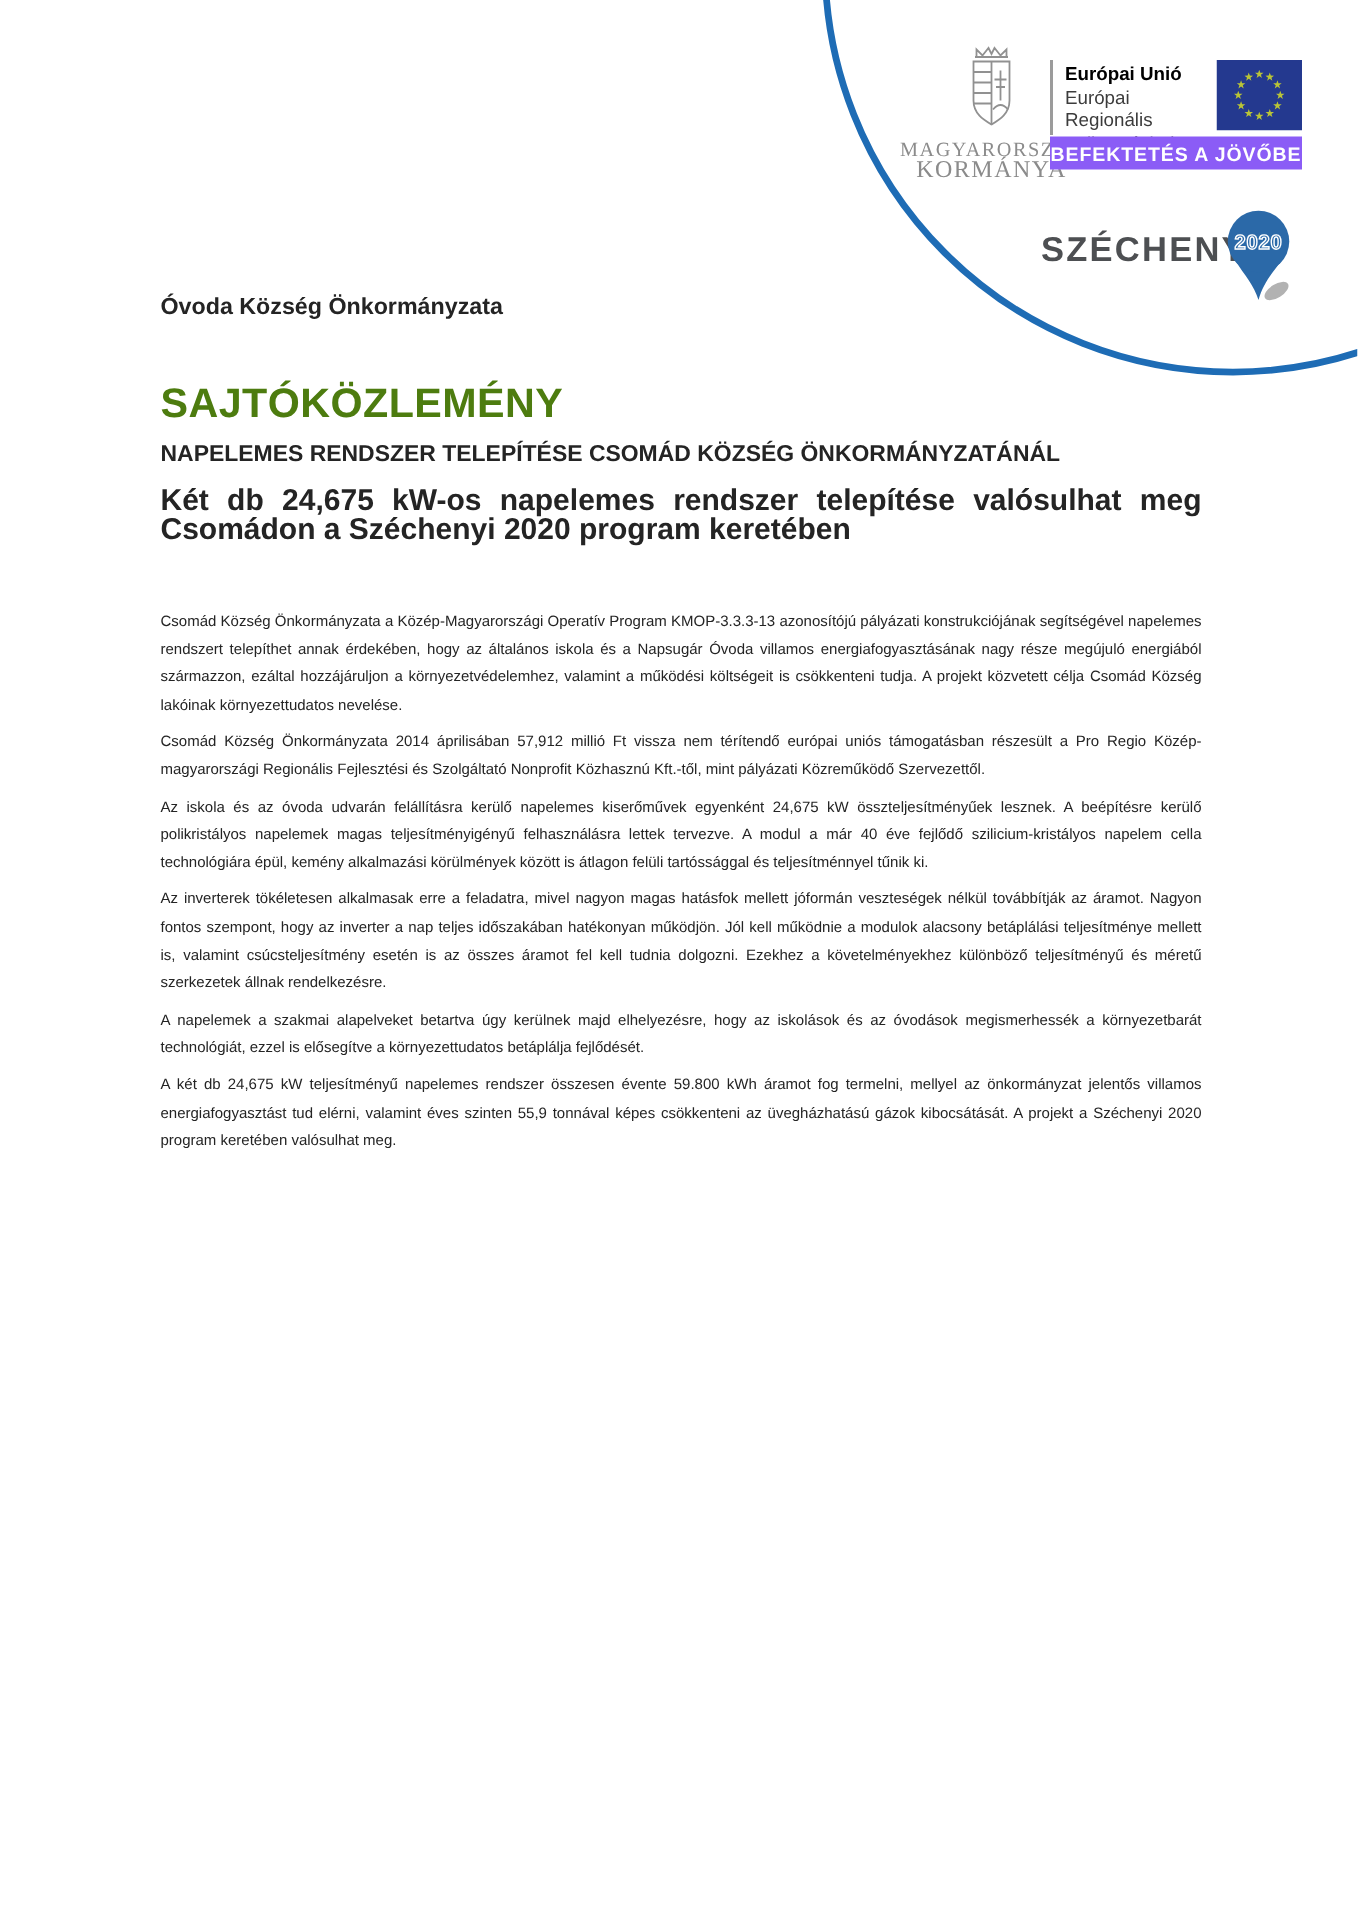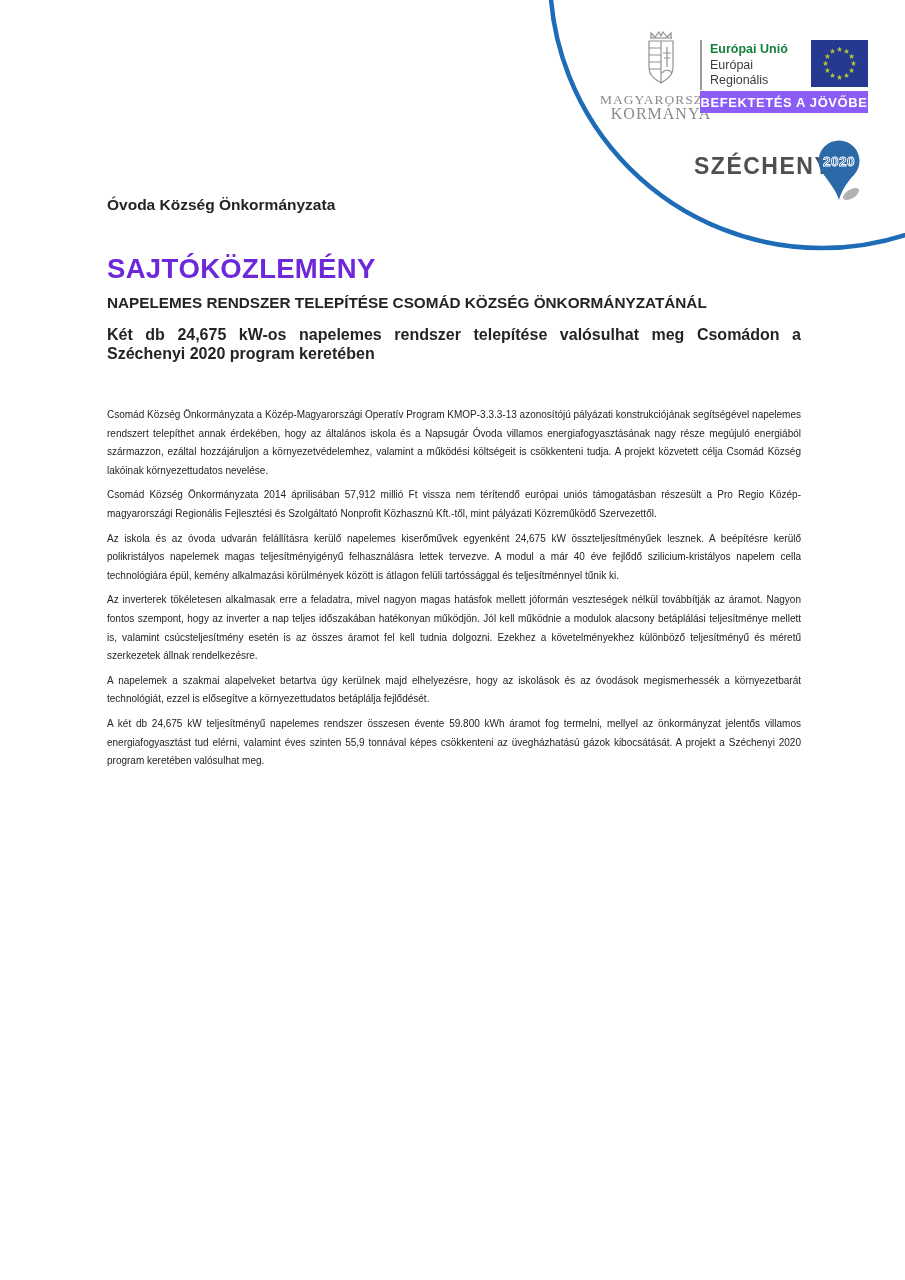--- a/index.html
+++ b/index.html
@@ -18,46 +18,46 @@
   .gov-logo{position:absolute;left:600px;top:28px;width:122px;text-align:center;z-index:2;}
   .gov-logo .crest{display:block;margin:0 auto 2px auto;}
   .gov-name{font-family:"Liberation Serif",serif;color:#8b8b8b;letter-spacing:1px;}
   .gov-name .l1{font-size:13.5px;line-height:15px;}
   .gov-name .l2{font-size:16px;line-height:13px;}
 
   .eu-block{position:absolute;left:700px;top:40px;width:168px;z-index:2;}
   .eu-row{display:flex;align-items:flex-start;}
   .eu-sep{border-left:2px solid #9b9b9b;height:50px;margin-right:8px;}
   .eu-text{font-size:12.5px;line-height:15.5px;color:#3c3c3c;padding-top:2px;flex:1;}
-  .eu-text .b{font-weight:bold;color:#15803d;}
+  .eu-text .b{font-weight:bold;color:#000000;}
   .eu-flag{margin-left:4px;margin-top:0;}
 
   .banner{
     position:absolute;left:700px;top:91px;width:168px;height:22px;z-index:2;
     background:#8b5cf6;color:#ffffff;font-weight:bold;font-size:13px;letter-spacing:0.6px;
     display:flex;align-items:center;justify-content:center;
   }
 
   .szechenyi{position:absolute;left:694px;top:140px;width:180px;height:62px;z-index:2;}
   .sz-word{
     position:absolute;left:0;top:13px;
     font-weight:bold;font-size:23px;letter-spacing:1.5px;color:#4d4f52;
   }
   .sz-pin{position:absolute;left:124px;top:0;}
 
   
   .doc{position:absolute;left:107px;top:196px;width:694px;z-index:2;}
   .date{font-size:15px;line-height:16px;margin:0 0 11px 0;}
   .org{font-size:15.5px;font-weight:bold;line-height:17px;margin:0 0 41px 0;}
   .title{
-    font-size:27.5px;font-weight:bold;color:#6d28d9;letter-spacing:0.3px;
+    font-size:27.5px;font-weight:bold;color:#4d7c0f;letter-spacing:0.3px;
     line-height:30px;margin:0 0 10px 0;
   }
   .headline{font-size:15.3px;font-weight:bold;line-height:17px;margin:0 0 14px 0;}
-  .lead{font-size:16px;font-weight:bold;line-height:19px;text-align:justify;margin:0 0 43px 0;}
+  .lead{font-size:20px;font-weight:bold;line-height:19px;text-align:justify;margin:0 0 43px 0;}
   p.body{font-size:10px;line-height:18.6px;text-align:justify;margin:0 0 6px 0;}
 </style>
 </head>
 <body>
 
 <div class="page">
 
   <svg class="arc-svg" width="905" height="1280" viewBox="0 0 905 1280">
     <circle cx="822" cy="-24" r="272" fill="none" stroke="#1e6cb5" stroke-width="4.5"></circle>
   </svg>

